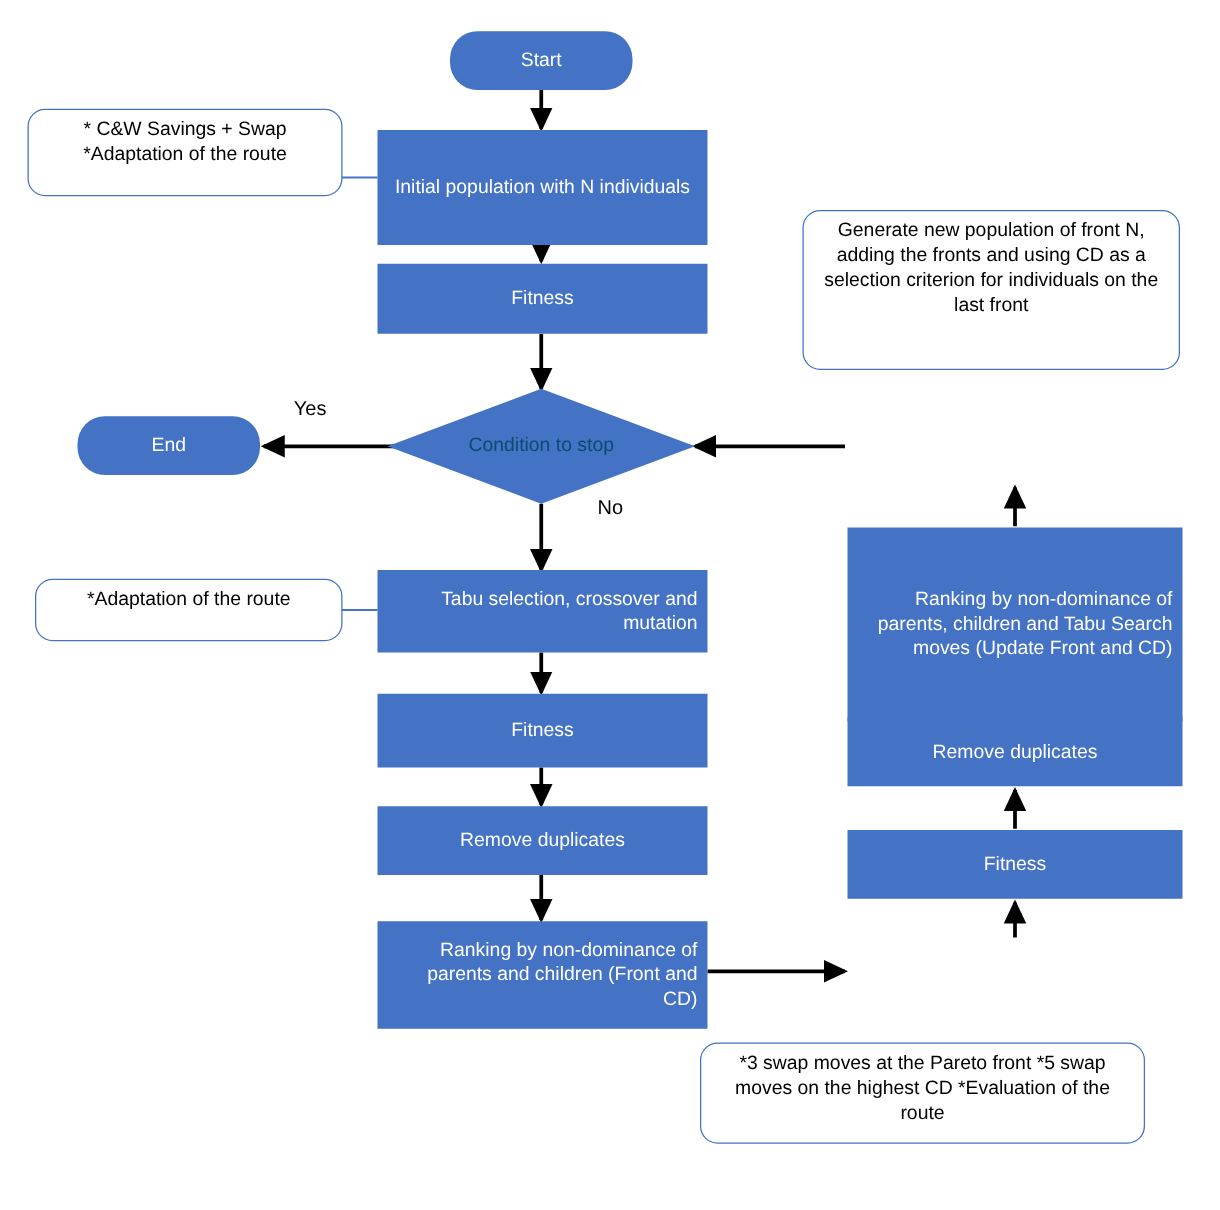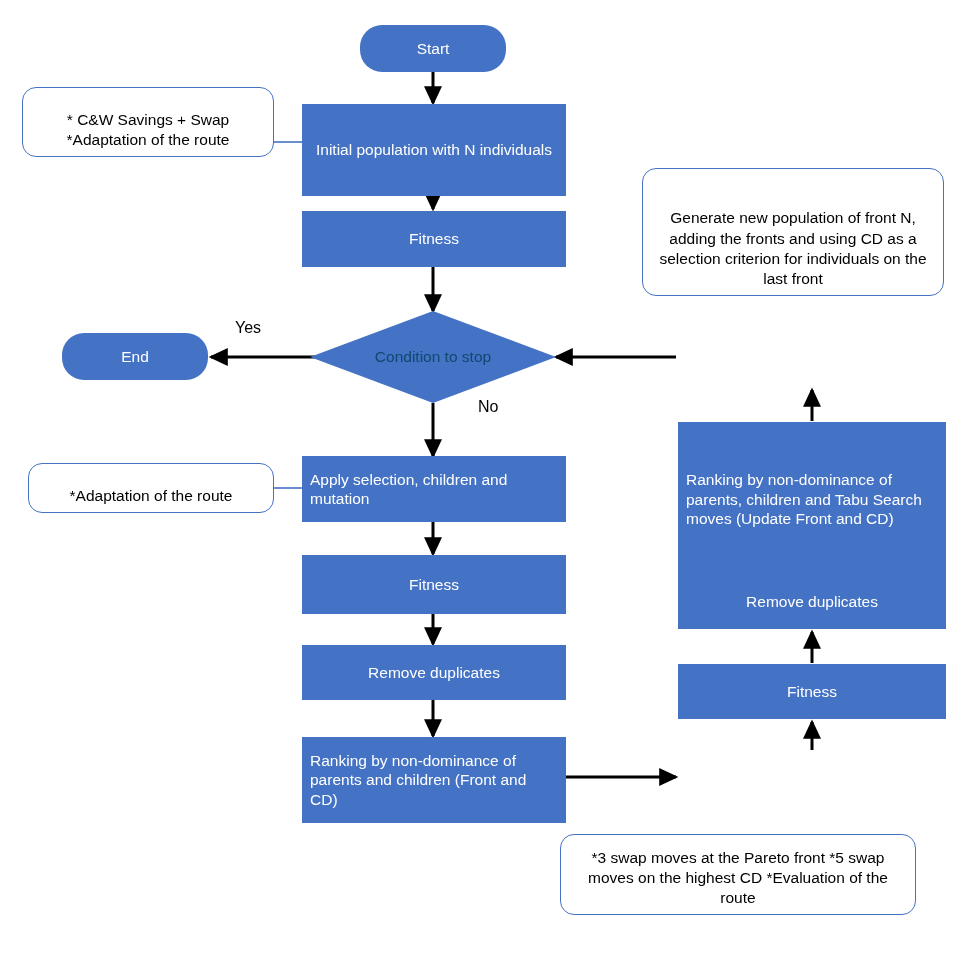--- a/index.html
+++ b/index.html
@@ -17,37 +17,37 @@
     background: #ffffff;
     overflow: hidden;
   }
   .node {
     position: absolute;
     background: #4472C4;
     color: #ffffff;
     display: flex;
     align-items: center;
     justify-content: center;
-    text-align: left;
+    text-align: right;
     font-size: 15.5px;
     line-height: 1.25;
     box-sizing: border-box;
     padding: 20px 8px;
   }
   .node.terminator {
     border-radius: 22px;
   }
   .note {
     position: absolute;
     background: #ffffff;
     border: 1.6px solid #4472C4;
     border-radius: 14px;
     color: #000000;
     display: flex;
-    align-items: flex-end;
+    align-items: flex-start;
     justify-content: center;
     text-align: center;
     font-size: 15.5px;
     line-height: 1.3;
     box-sizing: border-box;
     padding: 6px 10px;
   }
   .decision-wrap {
     position: absolute;
   }
@@ -140,21 +140,21 @@
 
   <div class="node" style="left:302px; top:211px; width:264px; height:56px;">
     <span>Fitness</span>
   </div>
 
   <div class="decision-wrap" style="left:310px; top:311px; width:246px; height:92px;">
     <span class="dlabel">Condition to stop</span>
   </div>
 
   <div class="node" style="left:302px; top:456px; width:264px; height:66px;">
-    <span>Apply selection, children and mutation</span>
+    <span>Tabu selection, crossover and mutation</span>
   </div>
 
   <div class="node" style="left:302px; top:555px; width:264px; height:59px;">
     <span>Fitness</span>
   </div>
 
   <div class="node" style="left:302px; top:645px; width:264px; height:55px;">
     <span>Remove duplicates</span>
   </div>
 

